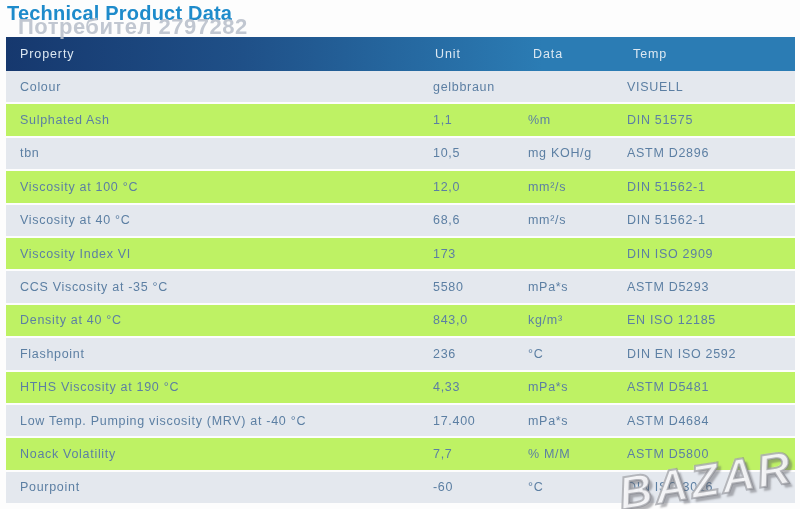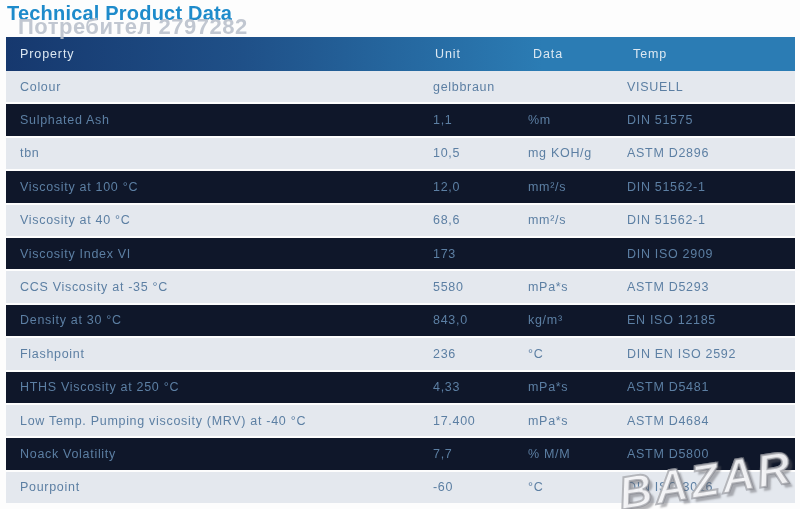--- a/index.html
+++ b/index.html
@@ -57,21 +57,21 @@
   }
   .rows {
     display: flex;
     flex-direction: column;
     row-gap: 2px;
     margin-top: 0px;
   }
   .row {
     position: relative;
     height: 31.4px;
-    background: #0f172a;
+    background: #bef264;
     color: #5c7fa3;
     font-size: 12.5px;
     letter-spacing: 0.7px;
   }
   .row.alt {
     background: #e4e8ee;
   }
   .cell {
     position: absolute;
     top: 50%;
@@ -157,33 +157,33 @@
           <span class="cell c2"></span>
           <span class="cell c3">DIN ISO 2909</span>
         </div>
         <div class="row alt">
           <span class="cell c0">CCS Viscosity at -35 °C</span>
           <span class="cell c1">5580</span>
           <span class="cell c2">mPa*s</span>
           <span class="cell c3">ASTM D5293</span>
         </div>
         <div class="row">
-          <span class="cell c0">Density at 30 °C</span>
+          <span class="cell c0">Density at 40 °C</span>
           <span class="cell c1">843,0</span>
           <span class="cell c2">kg/m³</span>
           <span class="cell c3">EN ISO 12185</span>
         </div>
         <div class="row alt">
           <span class="cell c0">Flashpoint</span>
           <span class="cell c1">236</span>
           <span class="cell c2">°C</span>
           <span class="cell c3">DIN EN ISO 2592</span>
         </div>
         <div class="row">
-          <span class="cell c0">HTHS Viscosity at 250 °C</span>
+          <span class="cell c0">HTHS Viscosity at 190 °C</span>
           <span class="cell c1">4,33</span>
           <span class="cell c2">mPa*s</span>
           <span class="cell c3">ASTM D5481</span>
         </div>
         <div class="row alt">
           <span class="cell c0">Low Temp. Pumping viscosity (MRV) at -40 °C</span>
           <span class="cell c1">17.400</span>
           <span class="cell c2">mPa*s</span>
           <span class="cell c3">ASTM D4684</span>
         </div>

